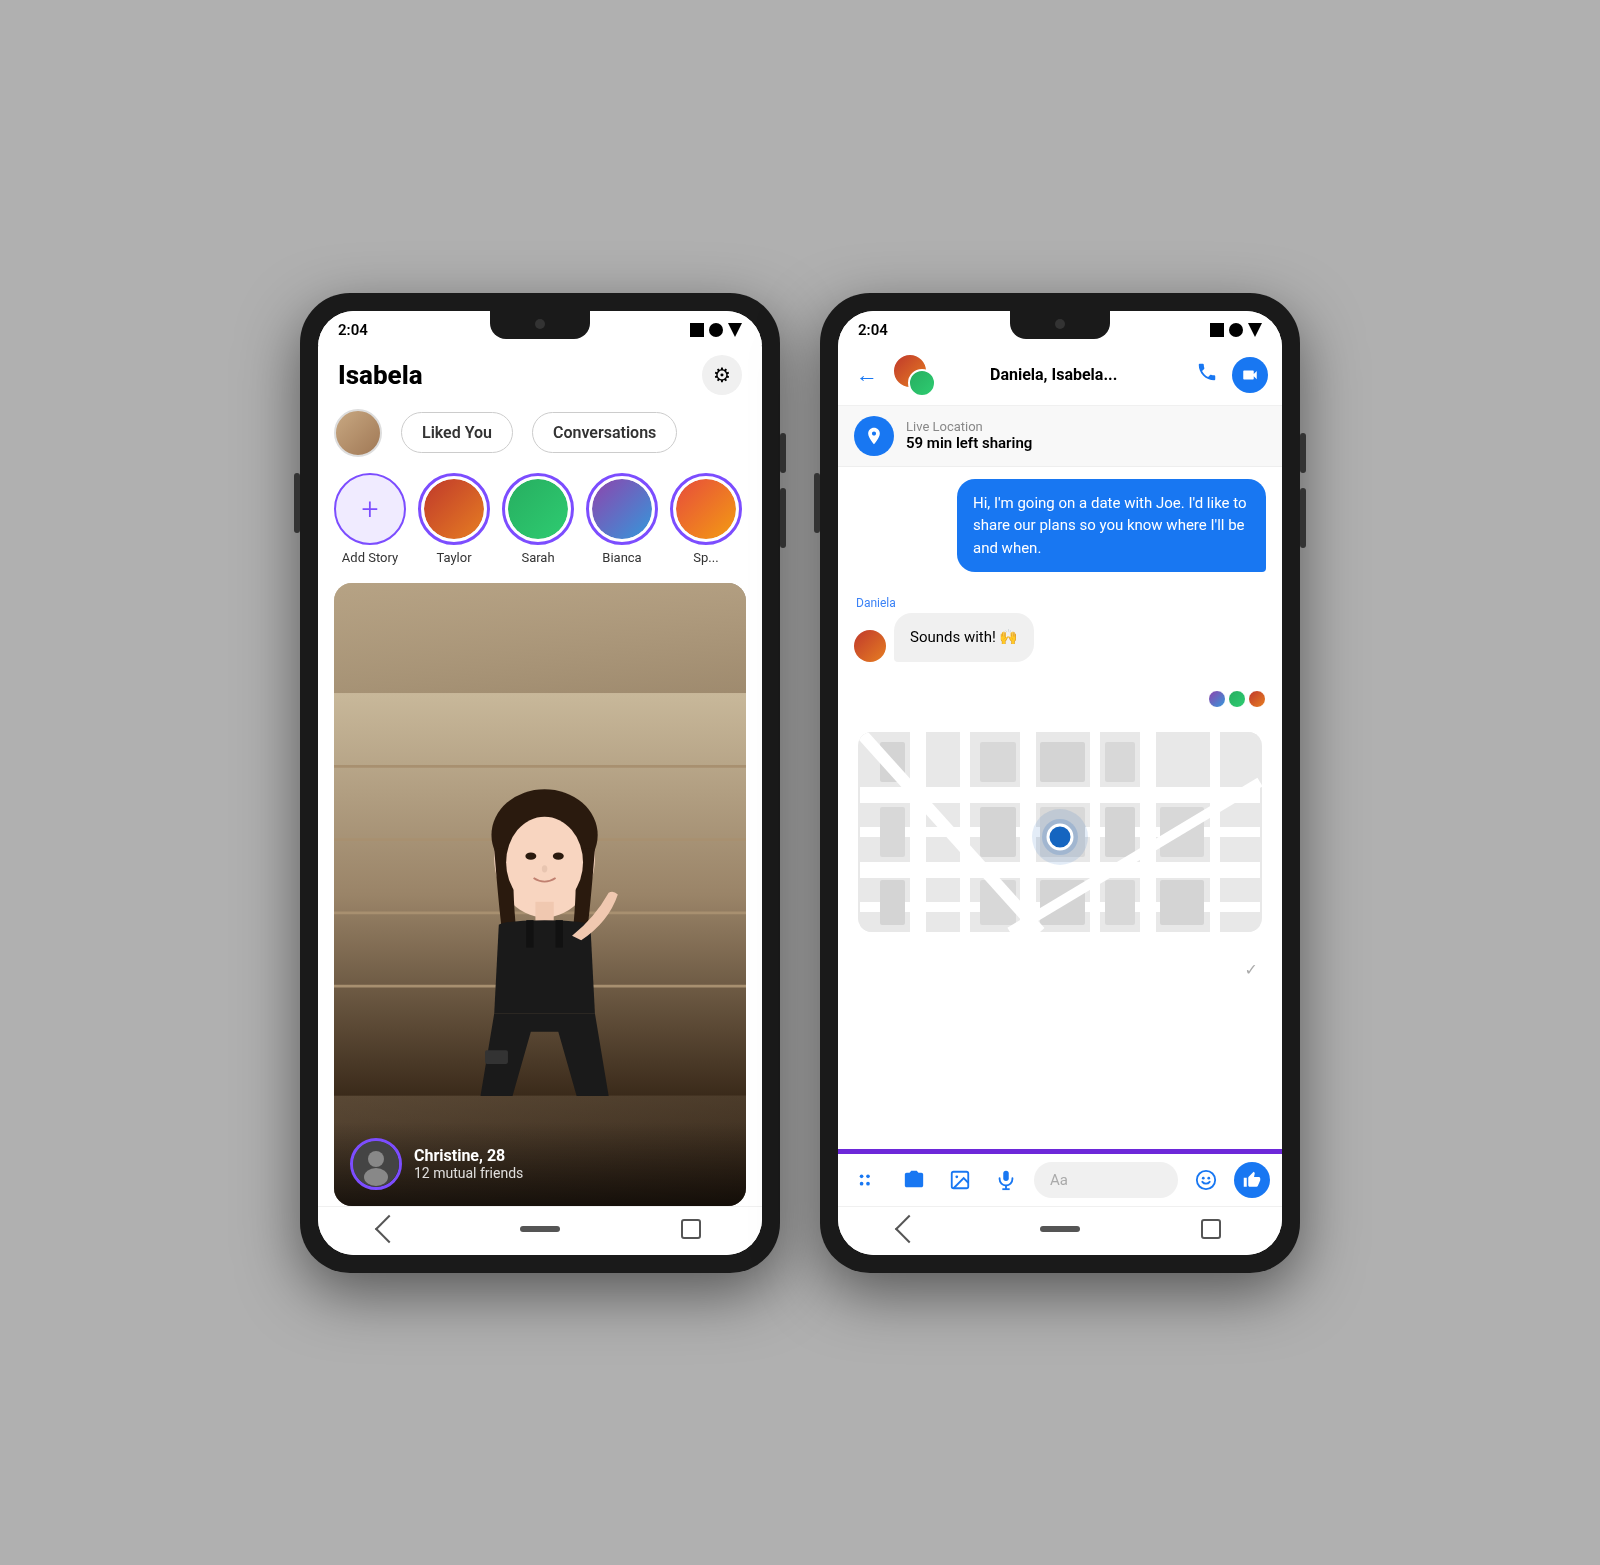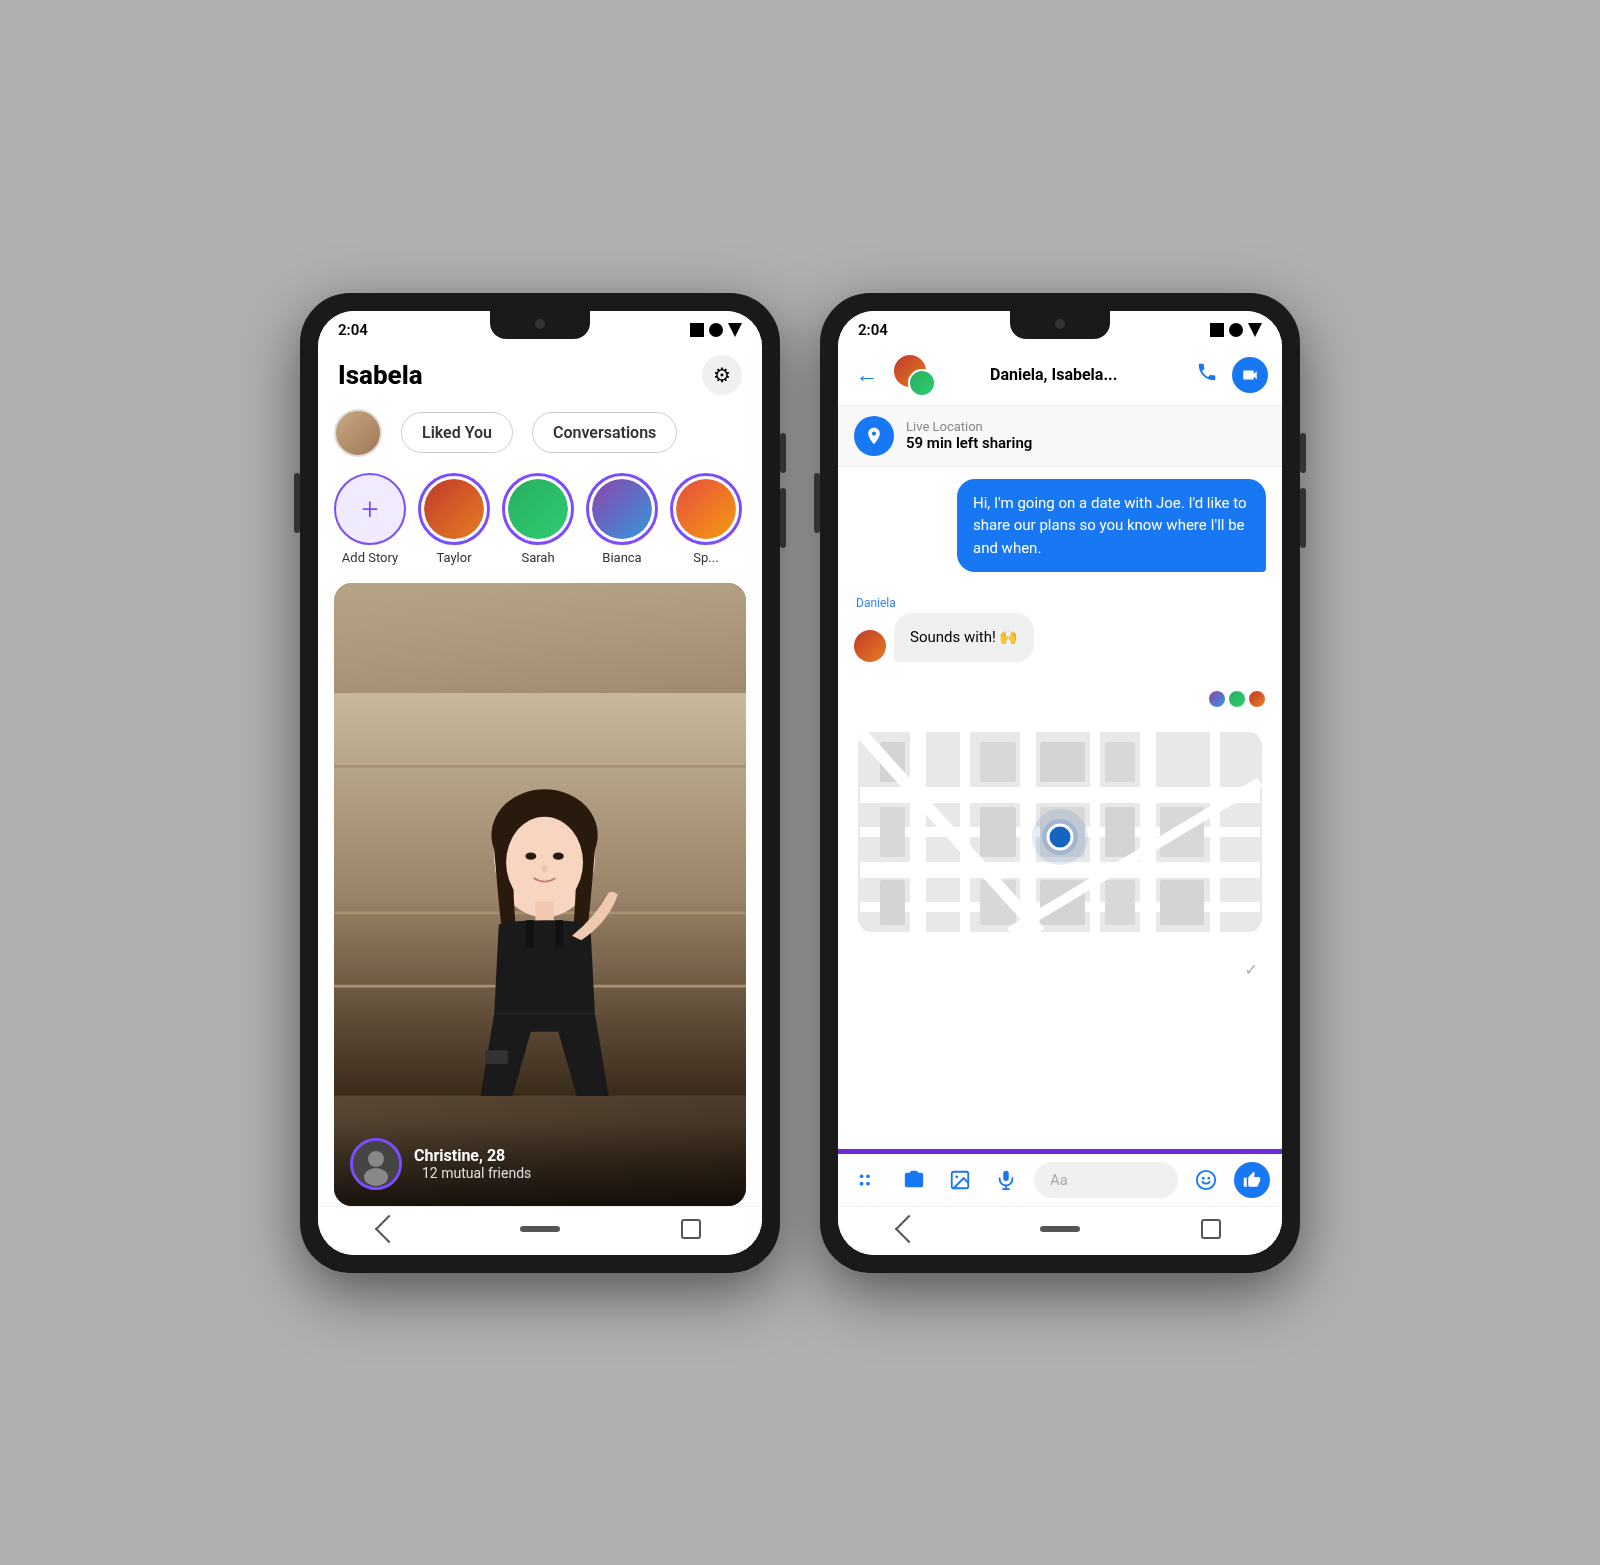--- a/index.html
+++ b/index.html
@@ -299,21 +299,20 @@
       justify-content: center;
     }
     .profile-info-text .profile-name {
       font-size: 16px;
       font-weight: 700;
       color: #fff;
     }
     .profile-info-text .profile-sub {
       font-size: 14px;
       color: rgba(255,255,255,0.85);
-      margin-left: 8px;
     }
 
     
     .messenger-app {
       flex: 1;
       display: flex;
       flex-direction: column;
       overflow: hidden;
       background: #fff;
     }

